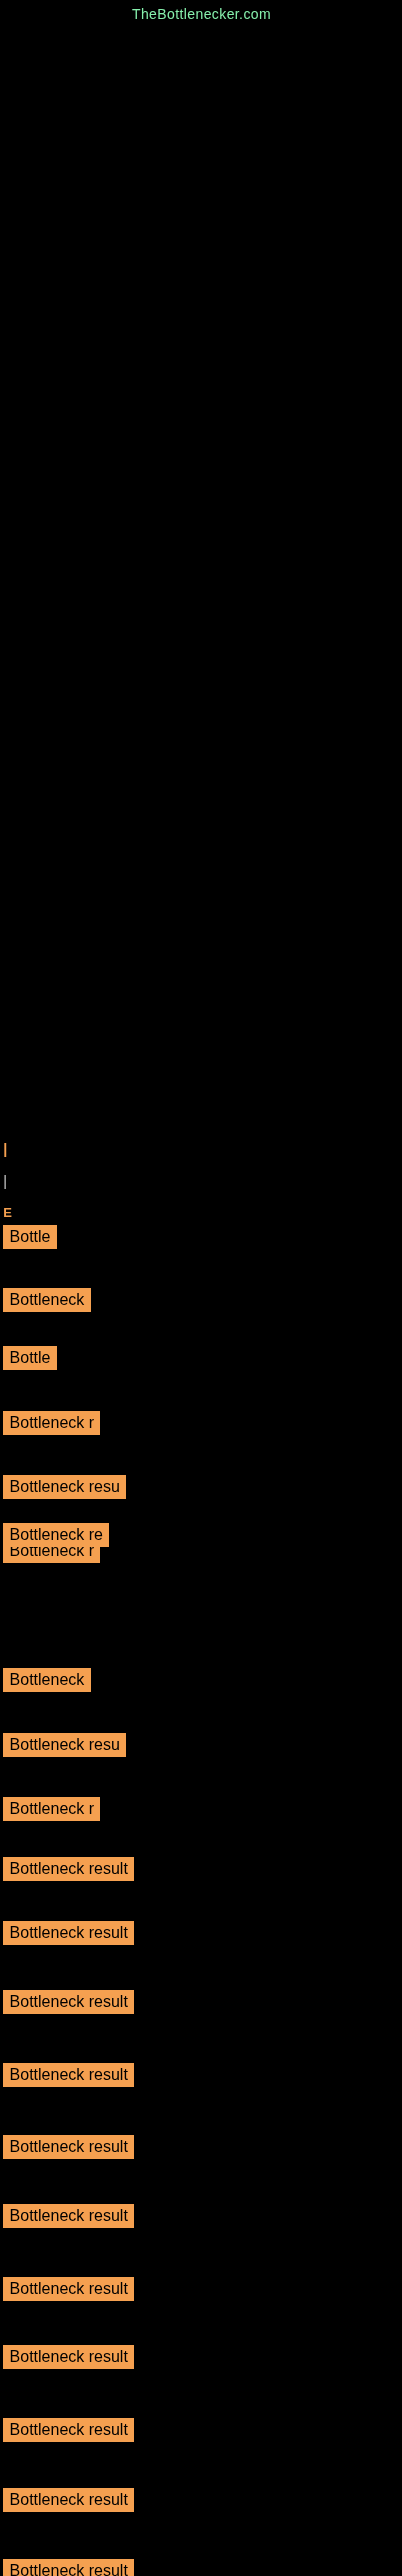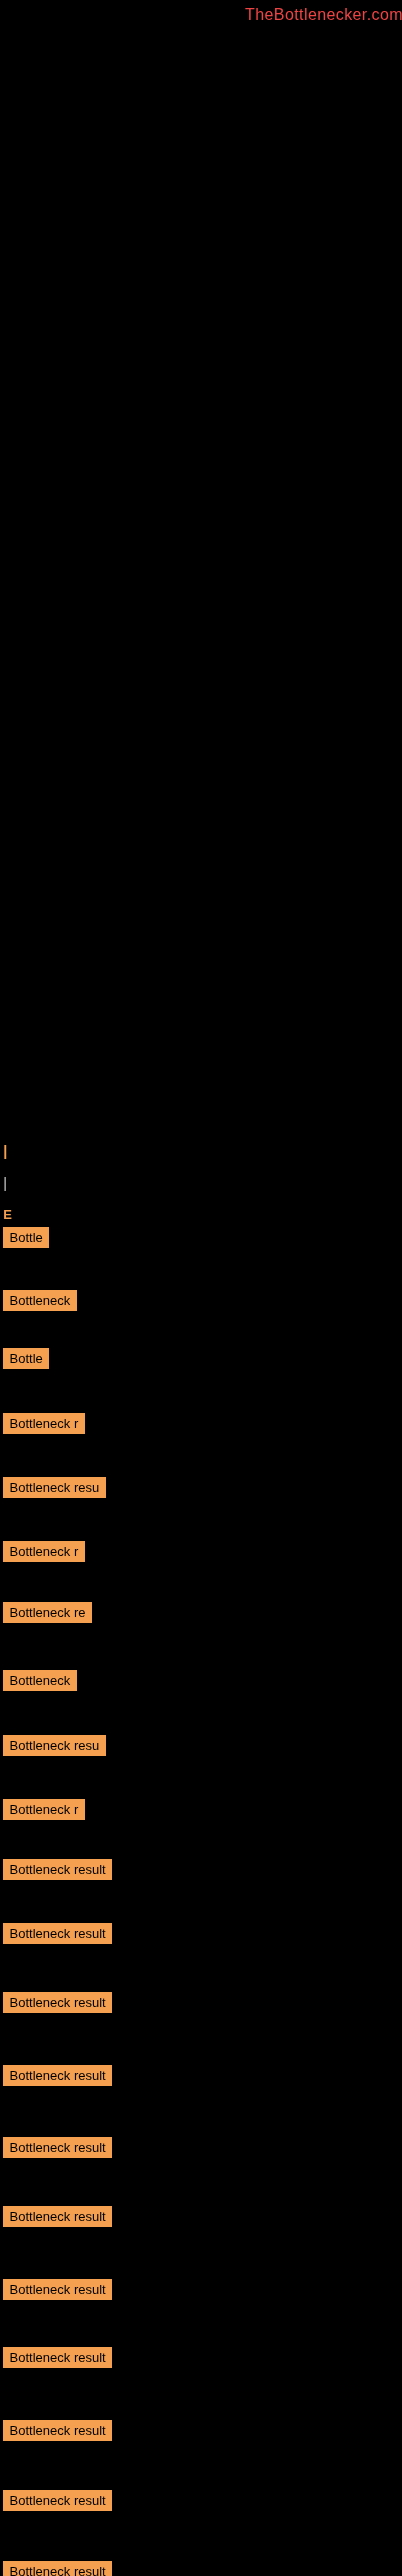--- a/index.html
+++ b/index.html
@@ -4,35 +4,35 @@
   <style>
     * { margin: 0; padding: 0; box-sizing: border-box; }
     body {
       background: #000;
       width: 403px;
       min-height: 2576px;
       font-family: Arial, sans-serif;
       position: relative;
     }
     .site-title {
-      color: #ef4444;
-      font-size: 16px;
-      text-align: right;
+      color: #86efac;
+      font-size: 14px;
+      text-align: center;
       padding-top: 6.4px;
       letter-spacing: 0.4px;
     }
     .content-area {
       position: relative;
       width: 100%;
     }
     .bottleneck-item {
       display: inline-block;
       background: #f5a050;
       color: #000;
-      font-size: 13px;
+      font-size: 16px;
       font-weight: normal;
       padding: 3.2px 6.4px;
       margin: 3.2px 0 3.2px 1.6px;
       white-space: nowrap;
     }
   </style>
 </head>
 <body>
 
 <div class="site-title">TheBottlenecker.com</div>
@@ -54,21 +54,21 @@
   </div>
   <div style="position:absolute; top:1385px; left:1.6px;">
     <span class="bottleneck-item">Bottleneck r</span>
   </div>
   <div style="position:absolute; top:1449px; left:1.6px;">
     <span class="bottleneck-item">Bottleneck resu</span>
   </div>
   <div style="position:absolute; top:1513px; left:1.6px;">
     <span class="bottleneck-item">Bottleneck r</span>
   </div>
-  <div style="position:absolute; top:1574px; left:1.6px;">
+  <div style="position:absolute; top:1497px; left:1.6px;">
     <span class="bottleneck-item">Bottleneck re</span>
   </div>
   <div style="position:absolute; top:1642px; left:1.6px;">
     <span class="bottleneck-item">Bottleneck</span>
   </div>
   <div style="position:absolute; top:1707px; left:1.6px;">
     <span class="bottleneck-item">Bottleneck resu</span>
   </div>
   <div style="position:absolute; top:1771px; left:1.6px;">
     <span class="bottleneck-item">Bottleneck r</span>

